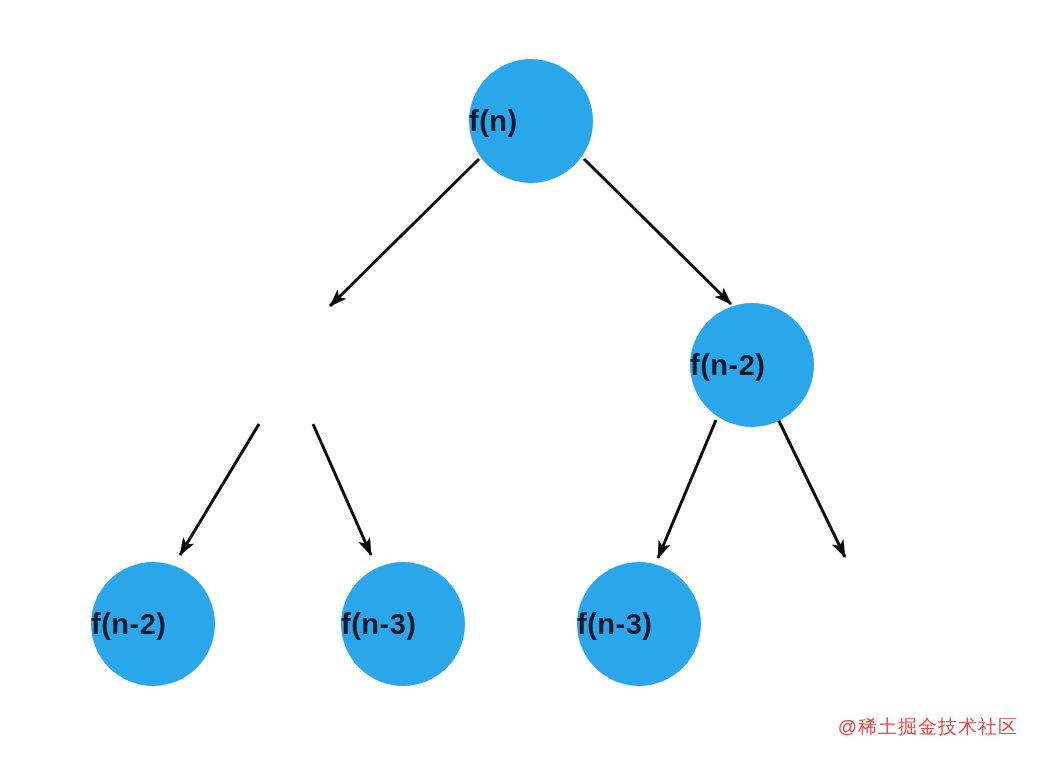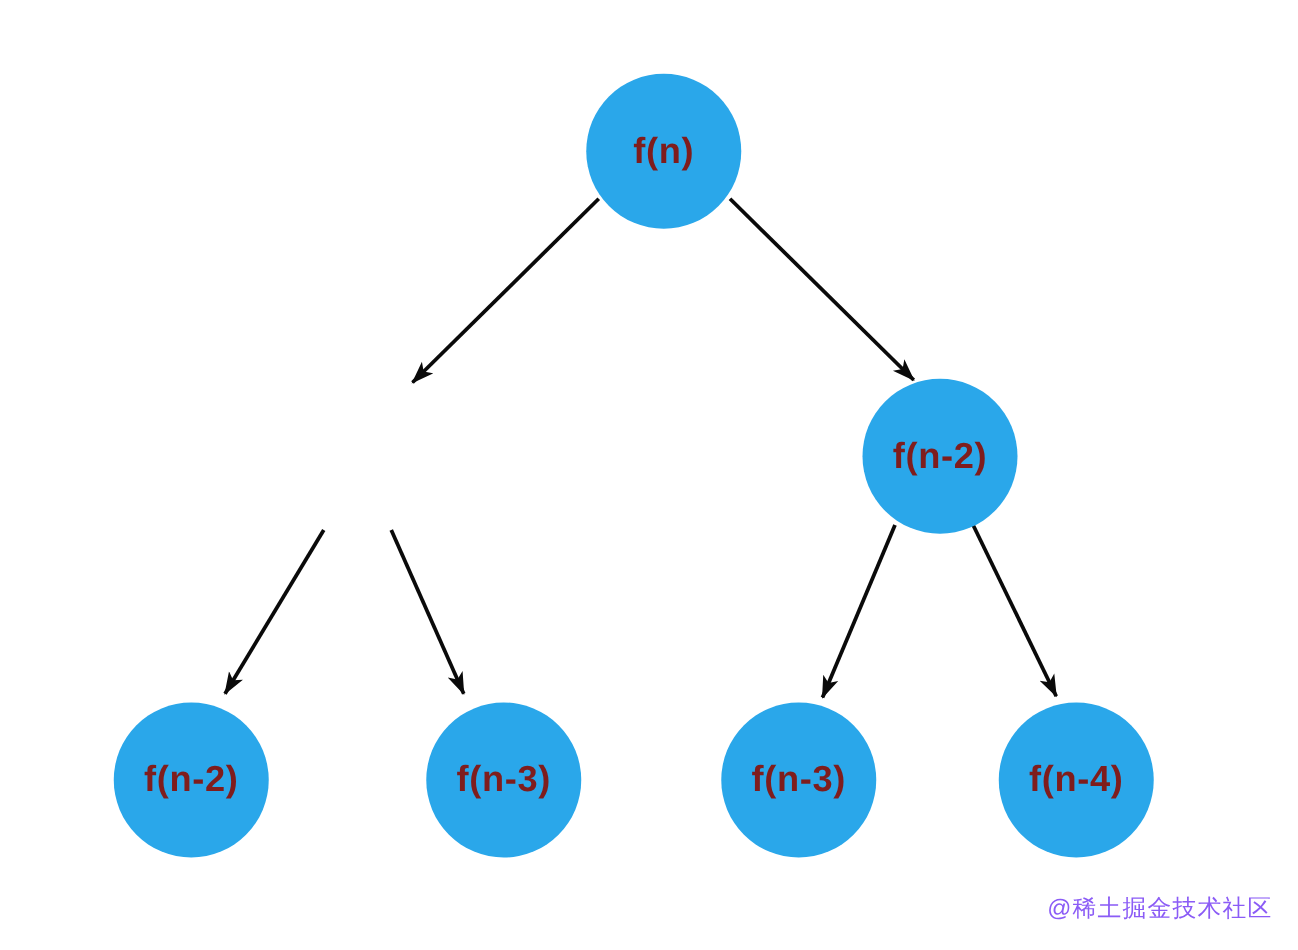--- a/index.html
+++ b/index.html
@@ -29,40 +29,39 @@
     stroke-width: 3;
   }
   .node {
     position: absolute;
     width: 124px;
     height: 124px;
     border-radius: 50%;
     background: #2aa7ea;
     display: flex;
     align-items: center;
-    justify-content: center;
-    color: #7f1d1d;
+    color: #0f172a;
     font-size: 29px;
     font-weight: bold;
     letter-spacing: 0.5px;
     user-select: none;
   }
   .node-root        { left: 469px; top:  59px; }
   .node-left        { left: 227px; top: 303px; }
   .node-right       { left: 690px; top: 303px; }
   .node-left-left   { left:  91px; top: 562px; }
   .node-left-right  { left: 341px; top: 562px; }
   .node-right-left  { left: 577px; top: 562px; }
   .node-right-right { left: 799px; top: 562px; }
   .watermark {
     position: absolute;
     top: 714px;
     right: 20px;
     font-size: 19px;
-    color: #8b5cf6;
+    color: #ef4444;
     letter-spacing: 1px;
     user-select: none;
   }
 </style>
 </head>
 <body>
 
 <div class="canvas">
 
   <svg class="edges" viewBox="0 0 1038 760" xmlns="http://www.w3.org/2000/svg">
@@ -93,19 +92,16 @@
   </div>
 
   <div class="node node-left-right">
     <span>f(n-3)</span>
   </div>
 
   <div class="node node-right-left">
     <span>f(n-3)</span>
   </div>
 
-  <div class="node node-right-right">
-    <span>f(n-4)</span>
-  </div>
 
   <div class="watermark">@稀土掘金技术社区</div>
 
 </div>
 
 </body></html>

